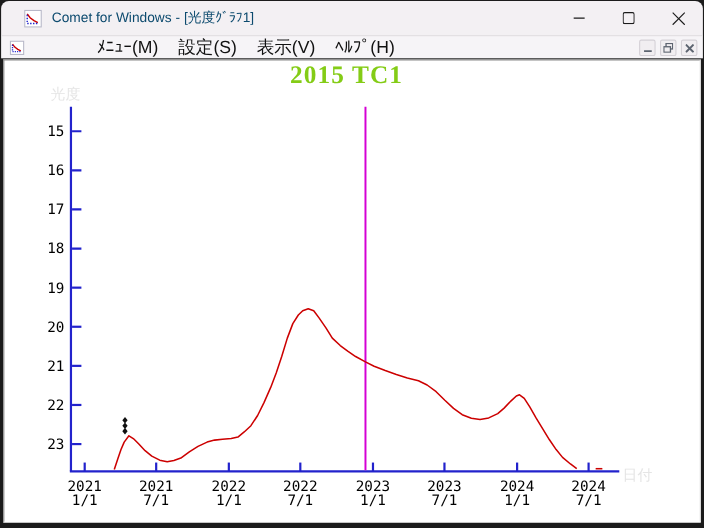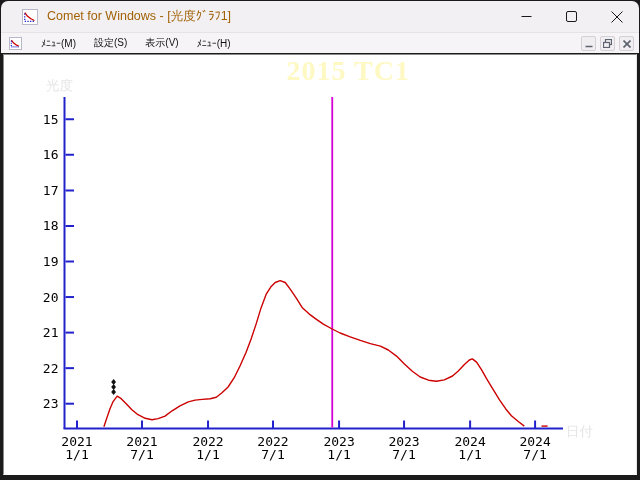--- a/index.html
+++ b/index.html
@@ -7,45 +7,45 @@
               font-family:"Liberation Sans", sans-serif; }
   .window { position:absolute; left:0; top:0; width:640px; height:480px;
             background:#1b1b1b; border-radius:8px 8px 0 0; overflow:hidden; }
 
   
   .titlebar { position:absolute; left:1px; top:1px; right:1px; height:31px;
               background:#f3f0f3; border-radius:7px 7px 0 0;
               display:flex; align-items:center; }
   .app-icon { width:16px; height:16px; margin-left:21px; background:#fff;
               border:1px solid #b8b8c8; display:block; }
-  .titlebar-title { margin-left:9px; font-size:12.5px; color:#a16207; white-space:nowrap; }
+  .titlebar-title { margin-left:9px; font-size:12.5px; color:#0c4a6e; white-space:nowrap; }
   .caption-buttons { position:absolute; right:0; top:0; height:31px; display:flex; }
   .cap-btn { width:45px; height:31px; display:flex; align-items:center; justify-content:center; }
   .cap-btn svg { display:block; }
 
   
   .menubar { position:absolute; left:1px; top:32px; right:1px; height:21px;
              background:#f6f4f7; border-top:1px solid #e6e3e6;
-             display:flex; align-items:center; font-size:10px; color:#111; }
+             display:flex; align-items:center; font-size:16px; color:#111;gap:47px; }
   .menu-icon { width:13px; height:13px; margin-left:8px; background:#fff;
                border:1px solid #b8b8c8; }
   .menu-items { display:flex; align-items:center; margin-left:10px; }
   .menu-item { padding:2px 9px; white-space:nowrap; }
   .mdi-buttons { position:absolute; right:5px; top:3px; display:flex; gap:4px; }
   .mdi-btn { width:15px; height:15px; background:#f1eef1; border:1px solid #d4d0d6;
              border-radius:2px; display:flex; align-items:center; justify-content:center; }
 
   
   .client { position:absolute; left:3px; top:54px; width:634px; height:421px;
             background:#ffffff;
             border-left:1px solid #8a8a8a; border-top:1px solid #8a8a8a;
             border-right:1px solid #e8e8e8; border-bottom:1px solid #fdfdfd; }
   .chart-title { position:absolute; left:220px; top:55px; width:190px;
-                 text-align:right; font-family:"Liberation Serif", serif;
-                 font-size:28px; font-weight:600; color:#fef9c3; letter-spacing:1px; }
+                 text-align:center; font-family:"Liberation Serif", serif;
+                 font-size:23px; font-weight:600; color:#84cc16; letter-spacing:1px; }
   .axis-label { position:absolute; font-family:"DejaVu Sans", sans-serif;
                 font-size:13.5px; color:#e5e5e5; white-space:nowrap; }
   .ylabel { left:46px; top:77px; }
   .xlabel { left:566px; top:423px; }
   #plot { position:absolute; left:0; top:0; width:640px; height:480px; }
   #plot text.tick { font-family:"DejaVu Sans Mono", monospace; font-size:13px; fill:#000; }
 </style>
 </head>
 <body>
 
@@ -81,21 +81,21 @@
   <div class="menubar">
     <svg class="menu-icon" viewBox="0 0 16 16">
       <polyline points="2,3 5,7 9,10 13,12" stroke="#cc0000" stroke-width="1.8" fill="none"></polyline>
       <line x1="2" y1="13" x2="14" y2="13" stroke="#2222cc" stroke-width="1.8" stroke-dasharray="1.5,1.5"></line>
       <line x1="2" y1="4" x2="2" y2="13" stroke="#2222cc" stroke-width="1.8" stroke-dasharray="1.5,1.5"></line>
     </svg>
     <div class="menu-items">
       <span class="menu-item">ﾒﾆｭｰ(M)</span>
       <span class="menu-item">設定(S)</span>
       <span class="menu-item">表示(V)</span>
-      <span class="menu-item">ﾒﾆｭｰ(H)</span>
+      <span class="menu-item">ﾍﾙﾌﾟ(H)</span>
     </div>
     <div class="mdi-buttons">
       <div class="mdi-btn">
         <svg width="8" height="8" viewBox="0 0 8 8">
           <line x1="0.5" y1="6.5" x2="7.5" y2="6.5" stroke="#5d6470" stroke-width="1.6"></line>
         </svg>
       </div>
       <div class="mdi-btn">
         <svg width="9" height="9" viewBox="0 0 9 9">
           <rect x="2.5" y="0.5" width="6" height="5" fill="none" stroke="#5d6470" stroke-width="1.2"></rect>

